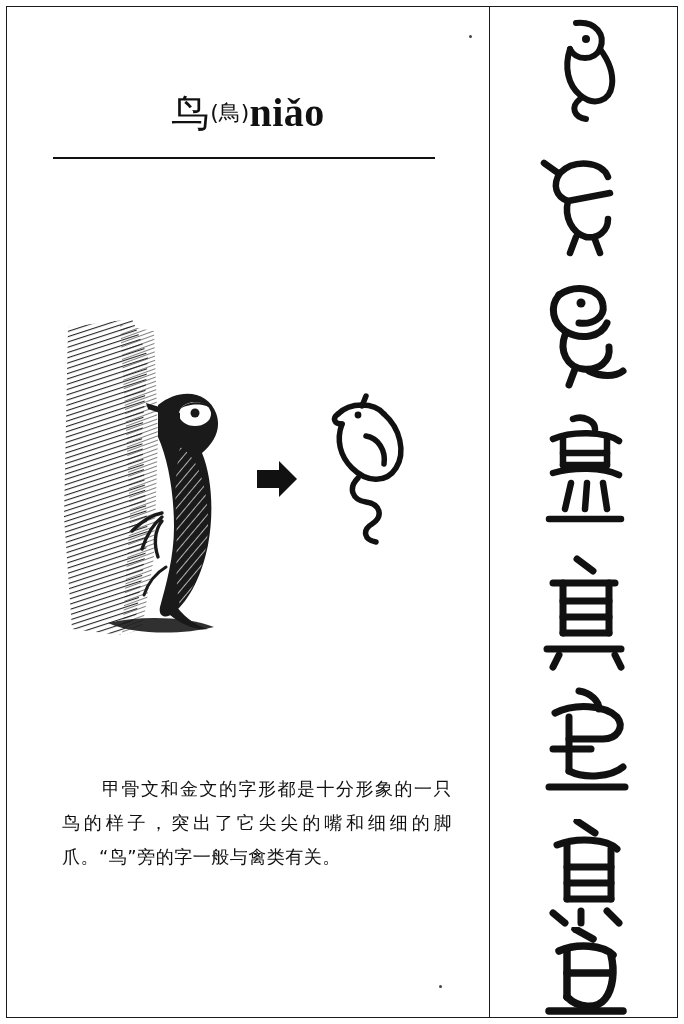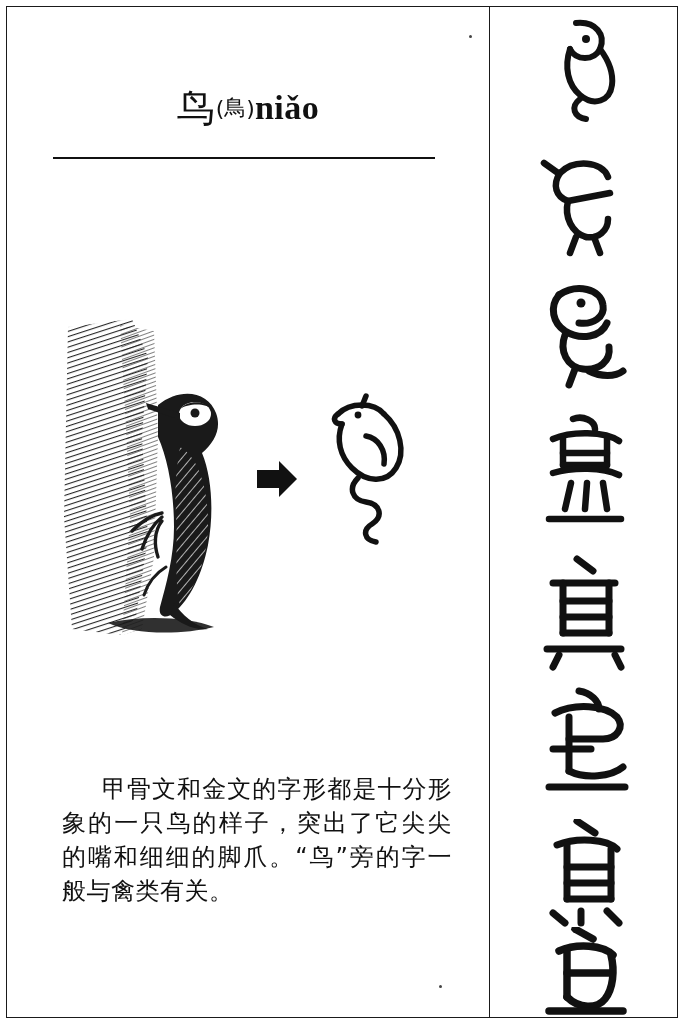--- a/index.html
+++ b/index.html
@@ -66,21 +66,21 @@
     letter-spacing: 1px;
     vertical-align: middle;
   }
   .variant {
     font-family: "DejaVu Sans", sans-serif;
     font-size: 22px;
     vertical-align: middle;
   }
   .pinyin {
     font-family: "Liberation Serif", serif;
-    font-size: 34px;
+    font-size: 40px;
     font-weight: bold;
     vertical-align: middle;
     letter-spacing: 0.5px;
   }
 
   .title-rule {
     position: absolute;
     left: 46px;
     top: 150px;
     width: 382px;
@@ -121,21 +121,21 @@
     height: 160px;
   }
 
   
   .body-text {
     position: absolute;
     left: 55px;
     top: 765px;
     width: 390px;
     font-family: "DejaVu Sans", sans-serif;
-    font-size: 24px;
+    font-size: 18px;
     line-height: 34px;
     letter-spacing: 0.5px;
     color: #111;
     text-align: justify;
   }
   .body-text p {
     margin: 0;
     text-indent: 40px;
   }
 

